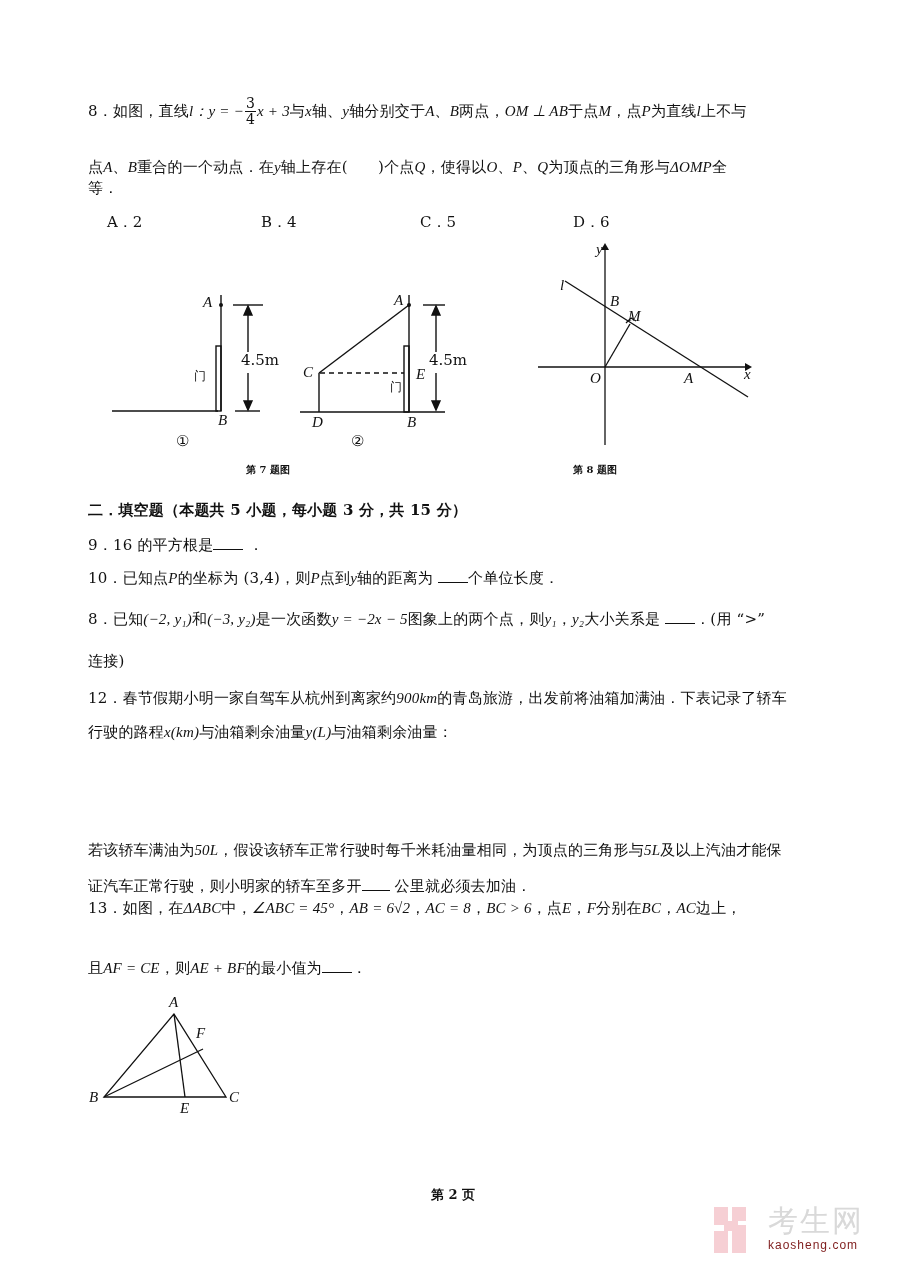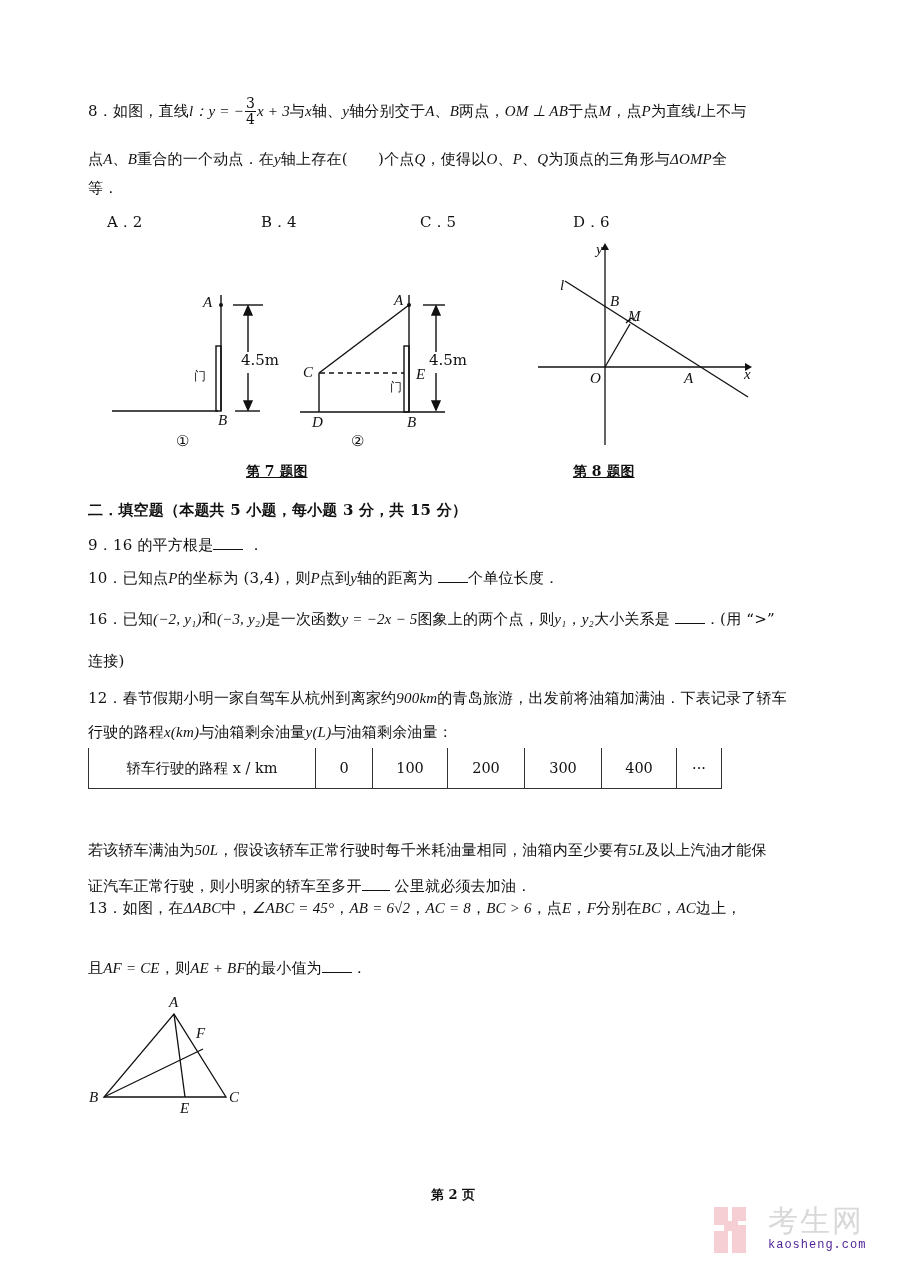--- a/index.html
+++ b/index.html
@@ -6,37 +6,37 @@
   body { width: 900px; height: 1272px; position: relative; overflow: hidden;
          font-family: "DejaVu Serif", "Liberation Serif", serif; color: #111; }
   .abs { position: absolute; }
   .line { position: absolute; left: 88px; font-size: 15px; line-height: 20px; white-space: nowrap; letter-spacing: 0.2px; }
   .it { font-style: italic; font-family: "Liberation Serif", serif; }
   .frac { display: inline-block; vertical-align: middle; text-align: center; font-size: 14px; line-height: 15px; margin: 0 1px; }
   .frac .num { display: block; border-bottom: 1px solid #111; padding: 0 1px; }
   .frac .den { display: block; }
   .blank { display: inline-block; border-bottom: 1.5px solid #111; height: 14px; vertical-align: baseline; }
   .opt { position: absolute; top: 213px; font-size: 15px; }
-  .caption { position: absolute; font-size: 14px; font-weight: bold; text-decoration: underline; }
+  .caption { position: absolute; font-size: 10px; font-weight: bold; }
   table.data { position: absolute; left: 88px; top: 748px; border-collapse: collapse; font-size: 14.5px; }
   table.data td { height: 40px; text-align: center; border-left: 1px solid #333; border-right: 1px solid #333; padding: 0; }
   table.data tr.r1 td { border-bottom: 1.5px solid #333; }
   .bold { font-weight: bold; }
   .footer { position: absolute; left: 431px; top: 1186px; font-size: 13px; font-weight: bold; }
   .wm { position: absolute; left: 714px; top: 1205px; }
   .wm-text { position: absolute; left: 768px; top: 1205px; font-family: "DejaVu Sans", sans-serif; color: #d9d9d9; font-size: 30px; line-height: 32px; letter-spacing: 2px; }
-  .wm-sub { position: absolute; left: 768px; top: 1238px; font-family: Liberation Mono, monospace; color: #4c1d95; font-size: 12px; letter-spacing: 1px; }
+  .wm-sub { position: absolute; left: 768px; top: 1238px; font-family: Liberation Sans, sans-serif; color: #7f1d1d; font-size: 12px; letter-spacing: 1px; }
 </style>
 </head>
 <body>
 
 <div class="line" style="top:96px;">
   <span>8．如图，直线</span><span class="it">l</span><span class="it">：y = −</span><span class="frac"><span class="num">3</span><span class="den">4</span></span><span class="it">x + 3</span><span>与</span><span class="it">x</span><span>轴、</span><span class="it">y</span><span>轴分别交于</span><span class="it">A</span><span>、</span><span class="it">B</span><span>两点，</span><span class="it">OM ⊥ AB</span><span>于点</span><span class="it">M</span><span>，点</span><span class="it">P</span><span>为直线</span><span class="it">l</span><span>上不与</span>
 </div>
-<div class="line" style="top:149px;text-align:right;">
+<div class="line" style="top:157px;text-align:right;">
   <span>点</span><span class="it">A</span><span>、</span><span class="it">B</span><span>重合的一个动点．在</span><span class="it">y</span><span>轴上存在(　　)个点</span><span class="it">Q</span><span>，使得以</span><span class="it">O</span><span>、</span><span class="it">P</span><span>、</span><span class="it">Q</span><span>为顶点的三角形与</span><span class="it">ΔOMP</span><span>全</span>
 </div>
 <div class="line" style="top:178px;">等．</div>
 
 <div class="opt" style="left:107px;">A．2</div>
 <div class="opt" style="left:261px;">B．4</div>
 <div class="opt" style="left:420px;">C．5</div>
 <div class="opt" style="left:573px;">D．6</div>
 
 <svg class="abs" style="left:100px; top:285px;" width="380" height="175">
@@ -106,47 +106,38 @@
 
 <div class="line" style="top:535px;text-align:center;">
   <span>9．16 的平方根是</span><span class="blank" style="width:30px;"></span>&nbsp;<span>．</span>
 </div>
 
 <div class="line" style="top:568px;">
   <span>10．已知点</span><span class="it">P</span><span>的坐标为 (3,4)，则</span><span class="it">P</span><span>点到</span><span class="it">y</span><span>轴的距离为</span>&nbsp;<span class="blank" style="width:30px;"></span><span>个单位长度．</span>
 </div>
 
 <div class="line" style="top:609px;">
-  <span>16．已知</span><span class="it">(−2, y₁)</span><span>和</span><span class="it">(−3, y₂)</span><span>是一次函数</span><span class="it">y = −2x − 5</span><span>图象上的两个点，则</span><span class="it">y₁</span><span>，</span><span class="it">y₂</span><span>大小关系是</span>&nbsp;<span class="blank" style="width:30px;"></span><span>．(用 “&gt;”</span>
+  <span>8．已知</span><span class="it">(−2, y₁)</span><span>和</span><span class="it">(−3, y₂)</span><span>是一次函数</span><span class="it">y = −2x − 5</span><span>图象上的两个点，则</span><span class="it">y₁</span><span>，</span><span class="it">y₂</span><span>大小关系是</span>&nbsp;<span class="blank" style="width:30px;"></span><span>．(用 “&gt;”</span>
 </div>
 <div class="line" style="top:651px;">连接)</div>
 
 <div class="line" style="top:688px;">
   <span>12．春节假期小明一家自驾车从杭州到离家约</span><span class="it">900km</span><span>的青岛旅游，出发前将油箱加满油．下表记录了轿车</span>
 </div>
 <div class="line" style="top:722px;">
   <span>行驶的路程</span><span class="it">x(km)</span><span>与油箱剩余油量</span><span class="it">y(L)</span><span>与油箱剩余油量：</span>
 </div>
 
 <table class="data">
   <tbody>
-      <tr class="r1">
-    <td style="width:226px;">轿车行驶的路程 x / km</td>
-    <td style="width:56px;">0</td>
-    <td style="width:74px;">100</td>
-    <td style="width:76px;">200</td>
-    <td style="width:76px;">300</td>
-    <td style="width:74px;">400</td>
-    <td style="width:44px;">···</td>
-  </tr>
 </tbody>
   </table>
 
 <div class="line" style="top:840px;">
-  <span>若该轿车满油为</span><span class="it">50L</span><span>，假设该轿车正常行驶时每千米耗油量相同，油箱内至少要有</span><span class="it">5L</span><span>及以上汽油才能保</span>
+  <span>若该轿车满油为</span><span class="it">50L</span><span>，假设该轿车正常行驶时每千米耗油量相同，为顶点的三角形与</span><span class="it">5L</span><span>及以上汽油才能保</span>
 </div>
 <div class="line" style="top:876px;">
   <span>证汽车正常行驶，则小明家的轿车至多开</span><span class="blank" style="width:28px;"></span>&nbsp;<span>公里就必须去加油．</span>
 </div>
 
 <div class="line" style="top:898px;">
   <span>13．如图，在</span><span class="it">ΔABC</span><span>中，</span><span class="it">∠ABC = 45°</span><span>，</span><span class="it">AB = 6√2</span><span>，</span><span class="it">AC = 8</span><span>，</span><span class="it">BC &gt; 6</span><span>，点</span><span class="it">E</span><span>，</span><span class="it">F</span><span>分别在</span><span class="it">BC</span><span>，</span><span class="it">AC</span><span>边上，</span>
 </div>
 <div class="line" style="top:958px;">
   <span>且</span><span class="it">AF = CE</span><span>，则</span><span class="it">AE + BF</span><span>的最小值为</span><span class="blank" style="width:30px;"></span><span>．</span>

